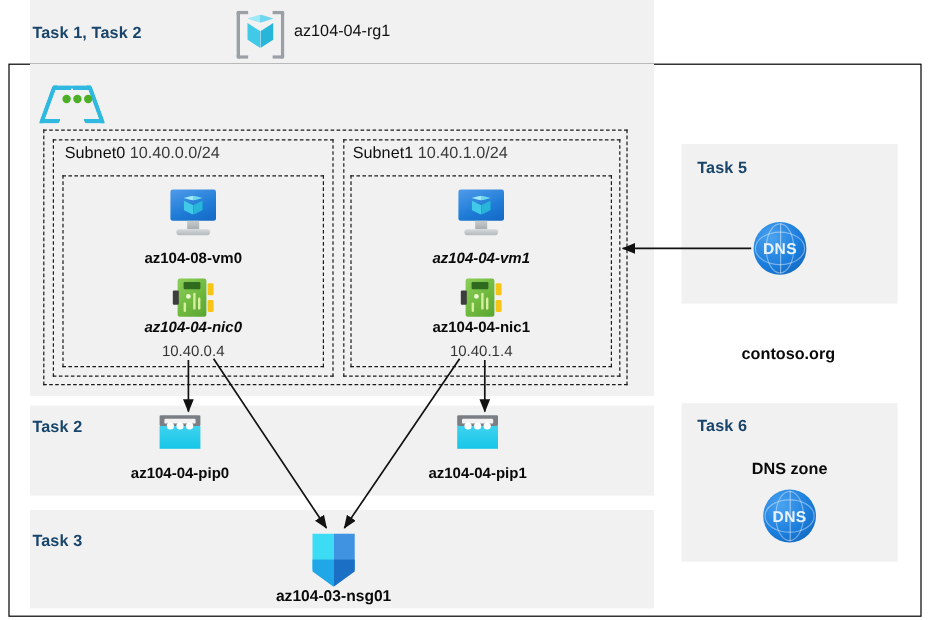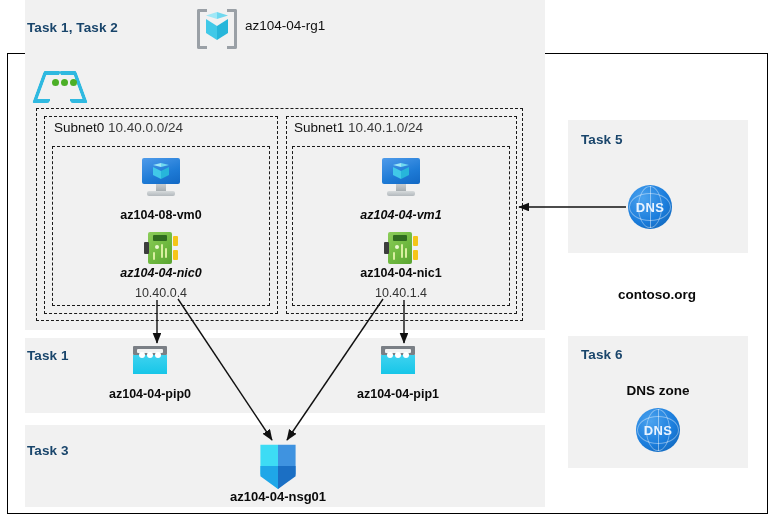--- a/index.html
+++ b/index.html
@@ -258,21 +258,21 @@
     <div class="chip"></div>
     <div class="pad" style="left:11px;top:13px;"></div>
     <div class="trace" style="left:17px;top:12px;height:14px;"></div>
     <div class="trace" style="left:21px;top:16px;height:10px;"></div>
     <div class="trace" style="left:9px;top:20px;height:8px;"></div>
   </div>
   <div class="node-label" style="left:401px;top:266px;">az104-04-nic1</div>
   <div class="node-sub" style="left:401px;top:286px;">10.40.1.4</div>
 
   <div class="panel" style="left:25px;top:338px;width:520px;height:75px;"></div>
-  <div class="task-label" style="left:27px;top:348px;">Task 1</div>
+  <div class="task-label" style="left:27px;top:348px;">Task 2</div>
 
   <div class="icon pip-icon" style="left:133px;top:346px;">
     <div class="bar"></div>
       <div class="barin"></div>
       <div class="bodyc"></div>
     <div class="d" style="left:6px;"></div>
     <div class="d" style="left:14px;"></div>
     <div class="d" style="left:22px;"></div>
   </div>
   <div class="node-label" style="left:150px;top:387px;">az104-04-pip0</div>
@@ -287,21 +287,21 @@
   </div>
   <div class="node-label" style="left:398px;top:387px;">az104-04-pip1</div>
 
   <div class="panel" style="left:25px;top:425px;width:520px;height:82px;"></div>
   <div class="task-label" style="left:27px;top:443px;">Task 3</div>
 
   <div class="icon nsg-icon" style="left:258px;top:443px;">
     <div class="sh"></div>
     <div class="lower"></div>
   </div>
-  <div class="node-label" style="left:278px;top:489px;font-size:13px;">az104-04-nsg01</div>
+  <div class="node-label" style="left:278px;top:489px;font-size:13px;">az104-03-nsg01</div>
 
   <div class="panel" style="left:568px;top:120px;width:180px;height:133px;"></div>
   <div class="task-label" style="left:581px;top:132px;">Task 5</div>
 
   <div class="dns-icon" style="left:628px;top:185px;">
     <div class="globe"></div>
     <div class="e1"></div>
       <div class="e2"></div>
       <div class="mer"></div>
     <div class="txt">DNS</div>

